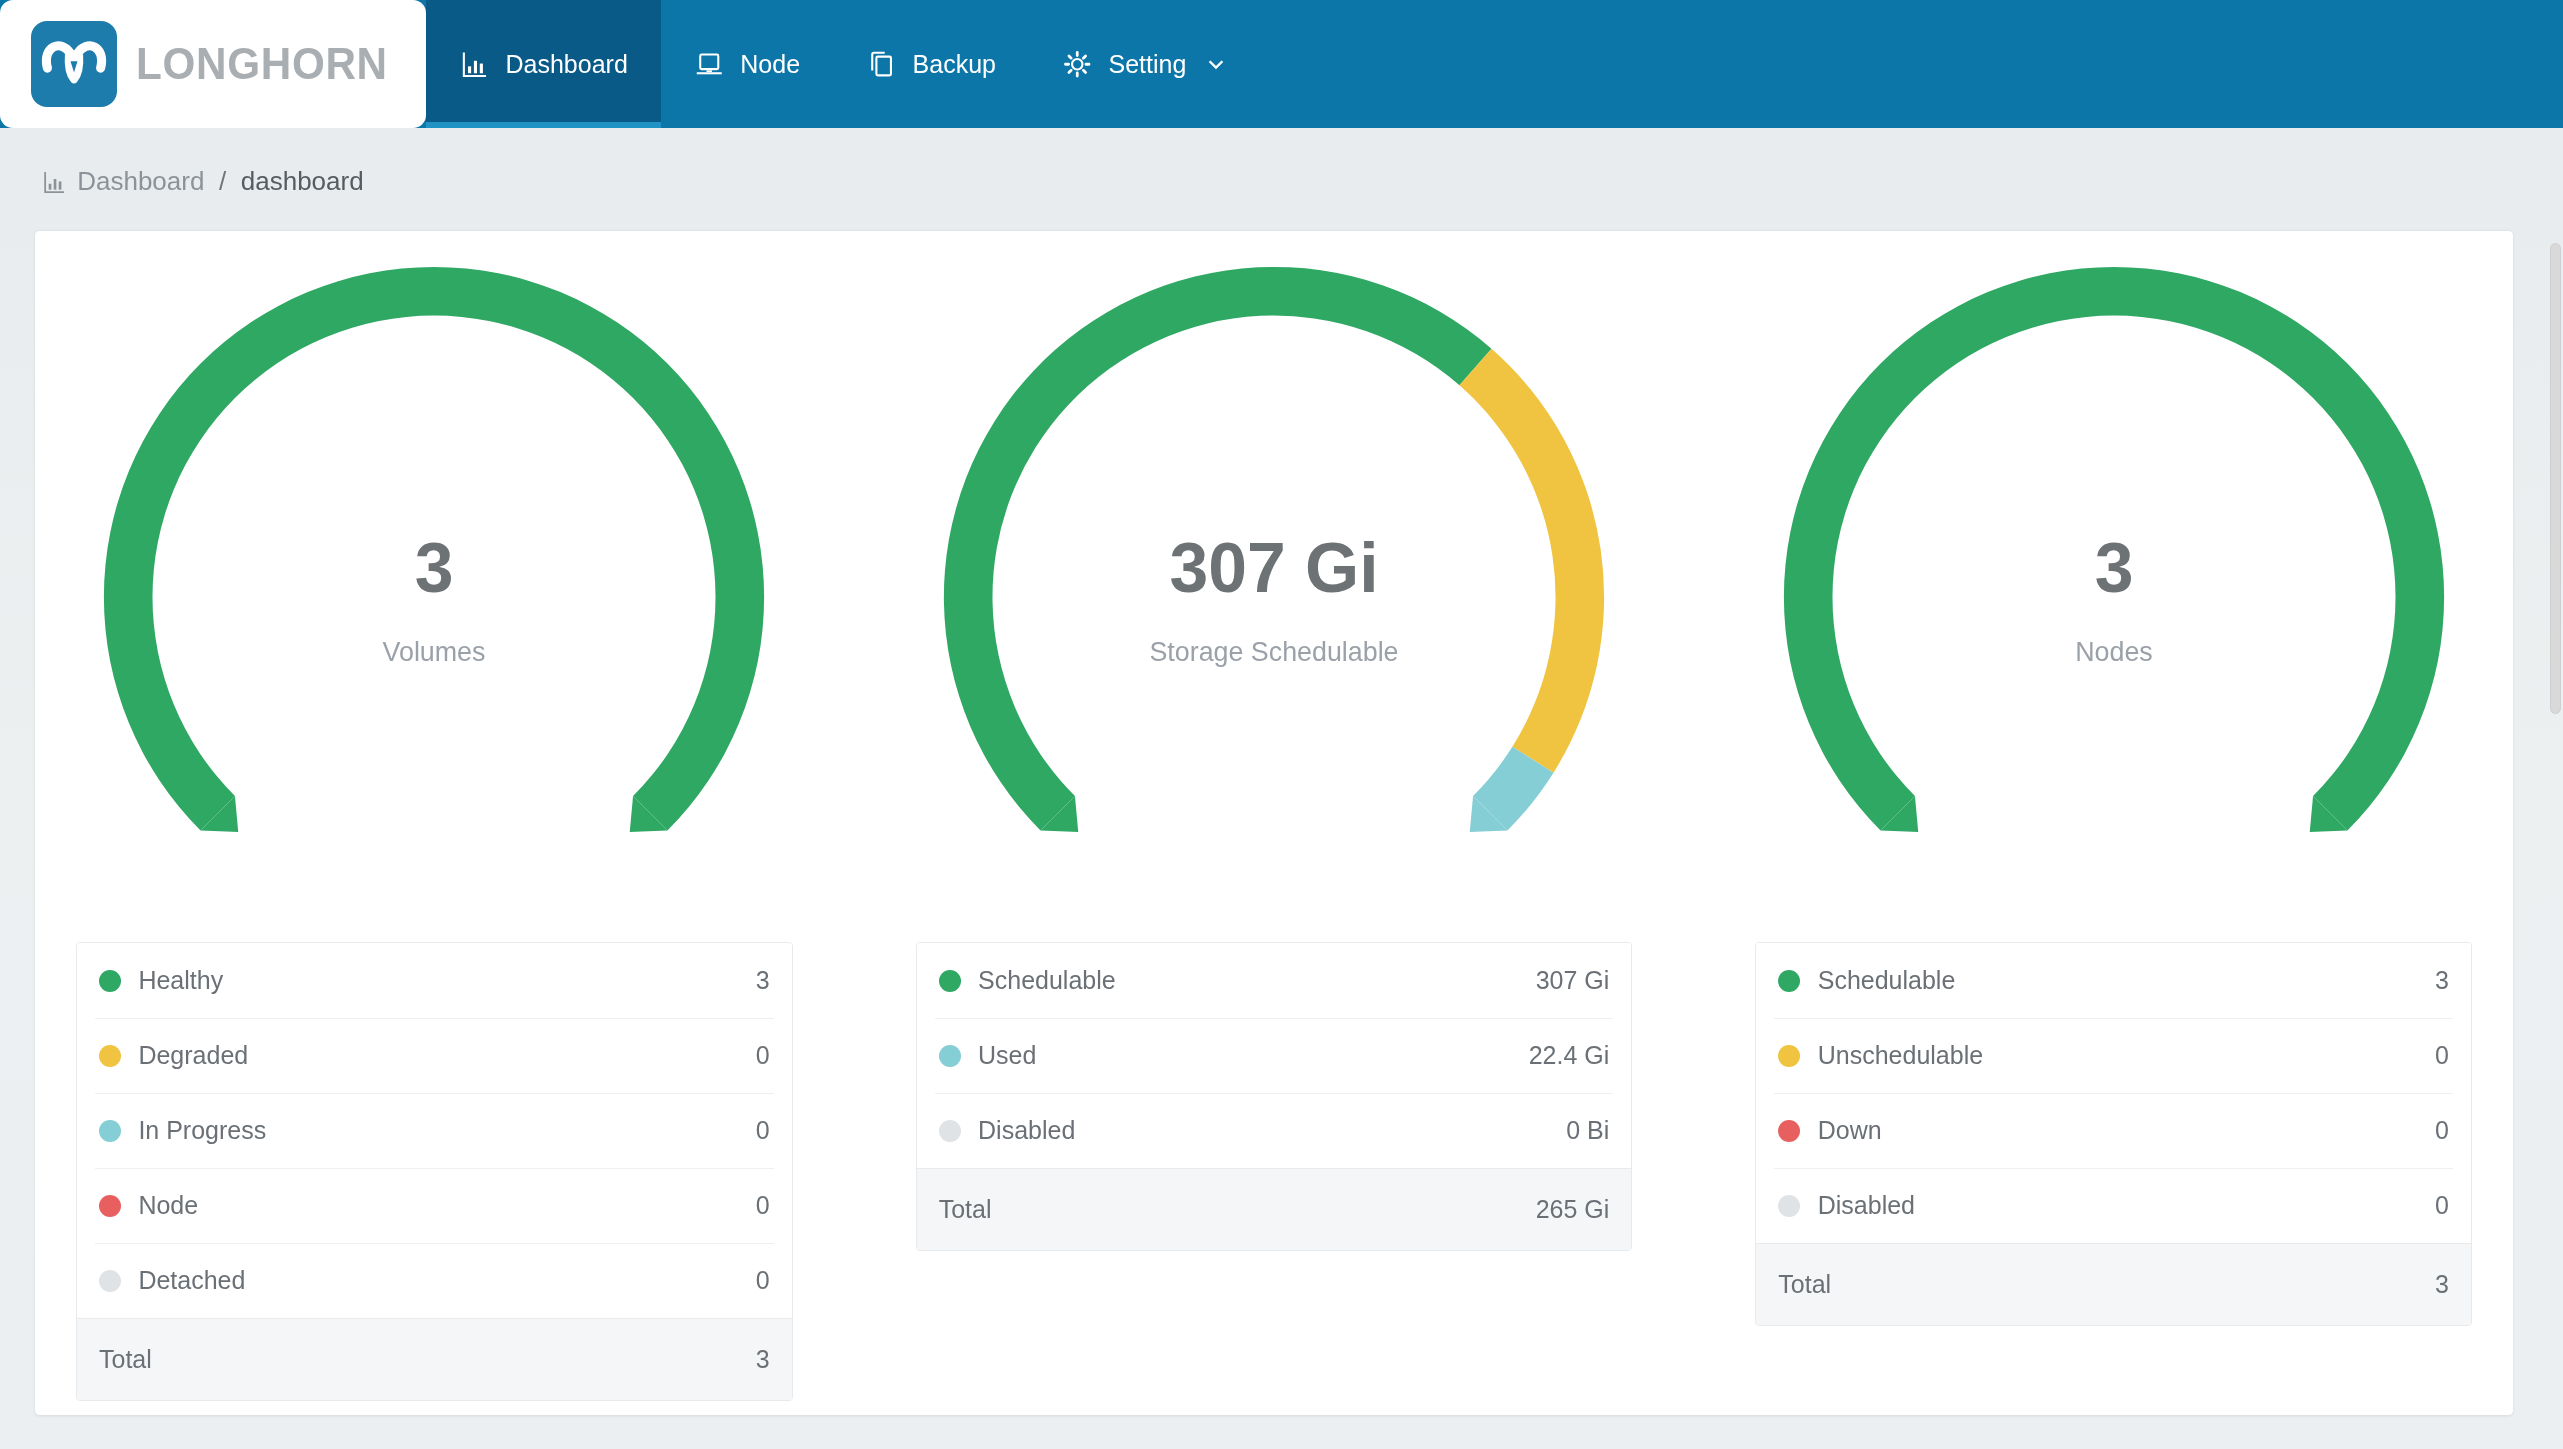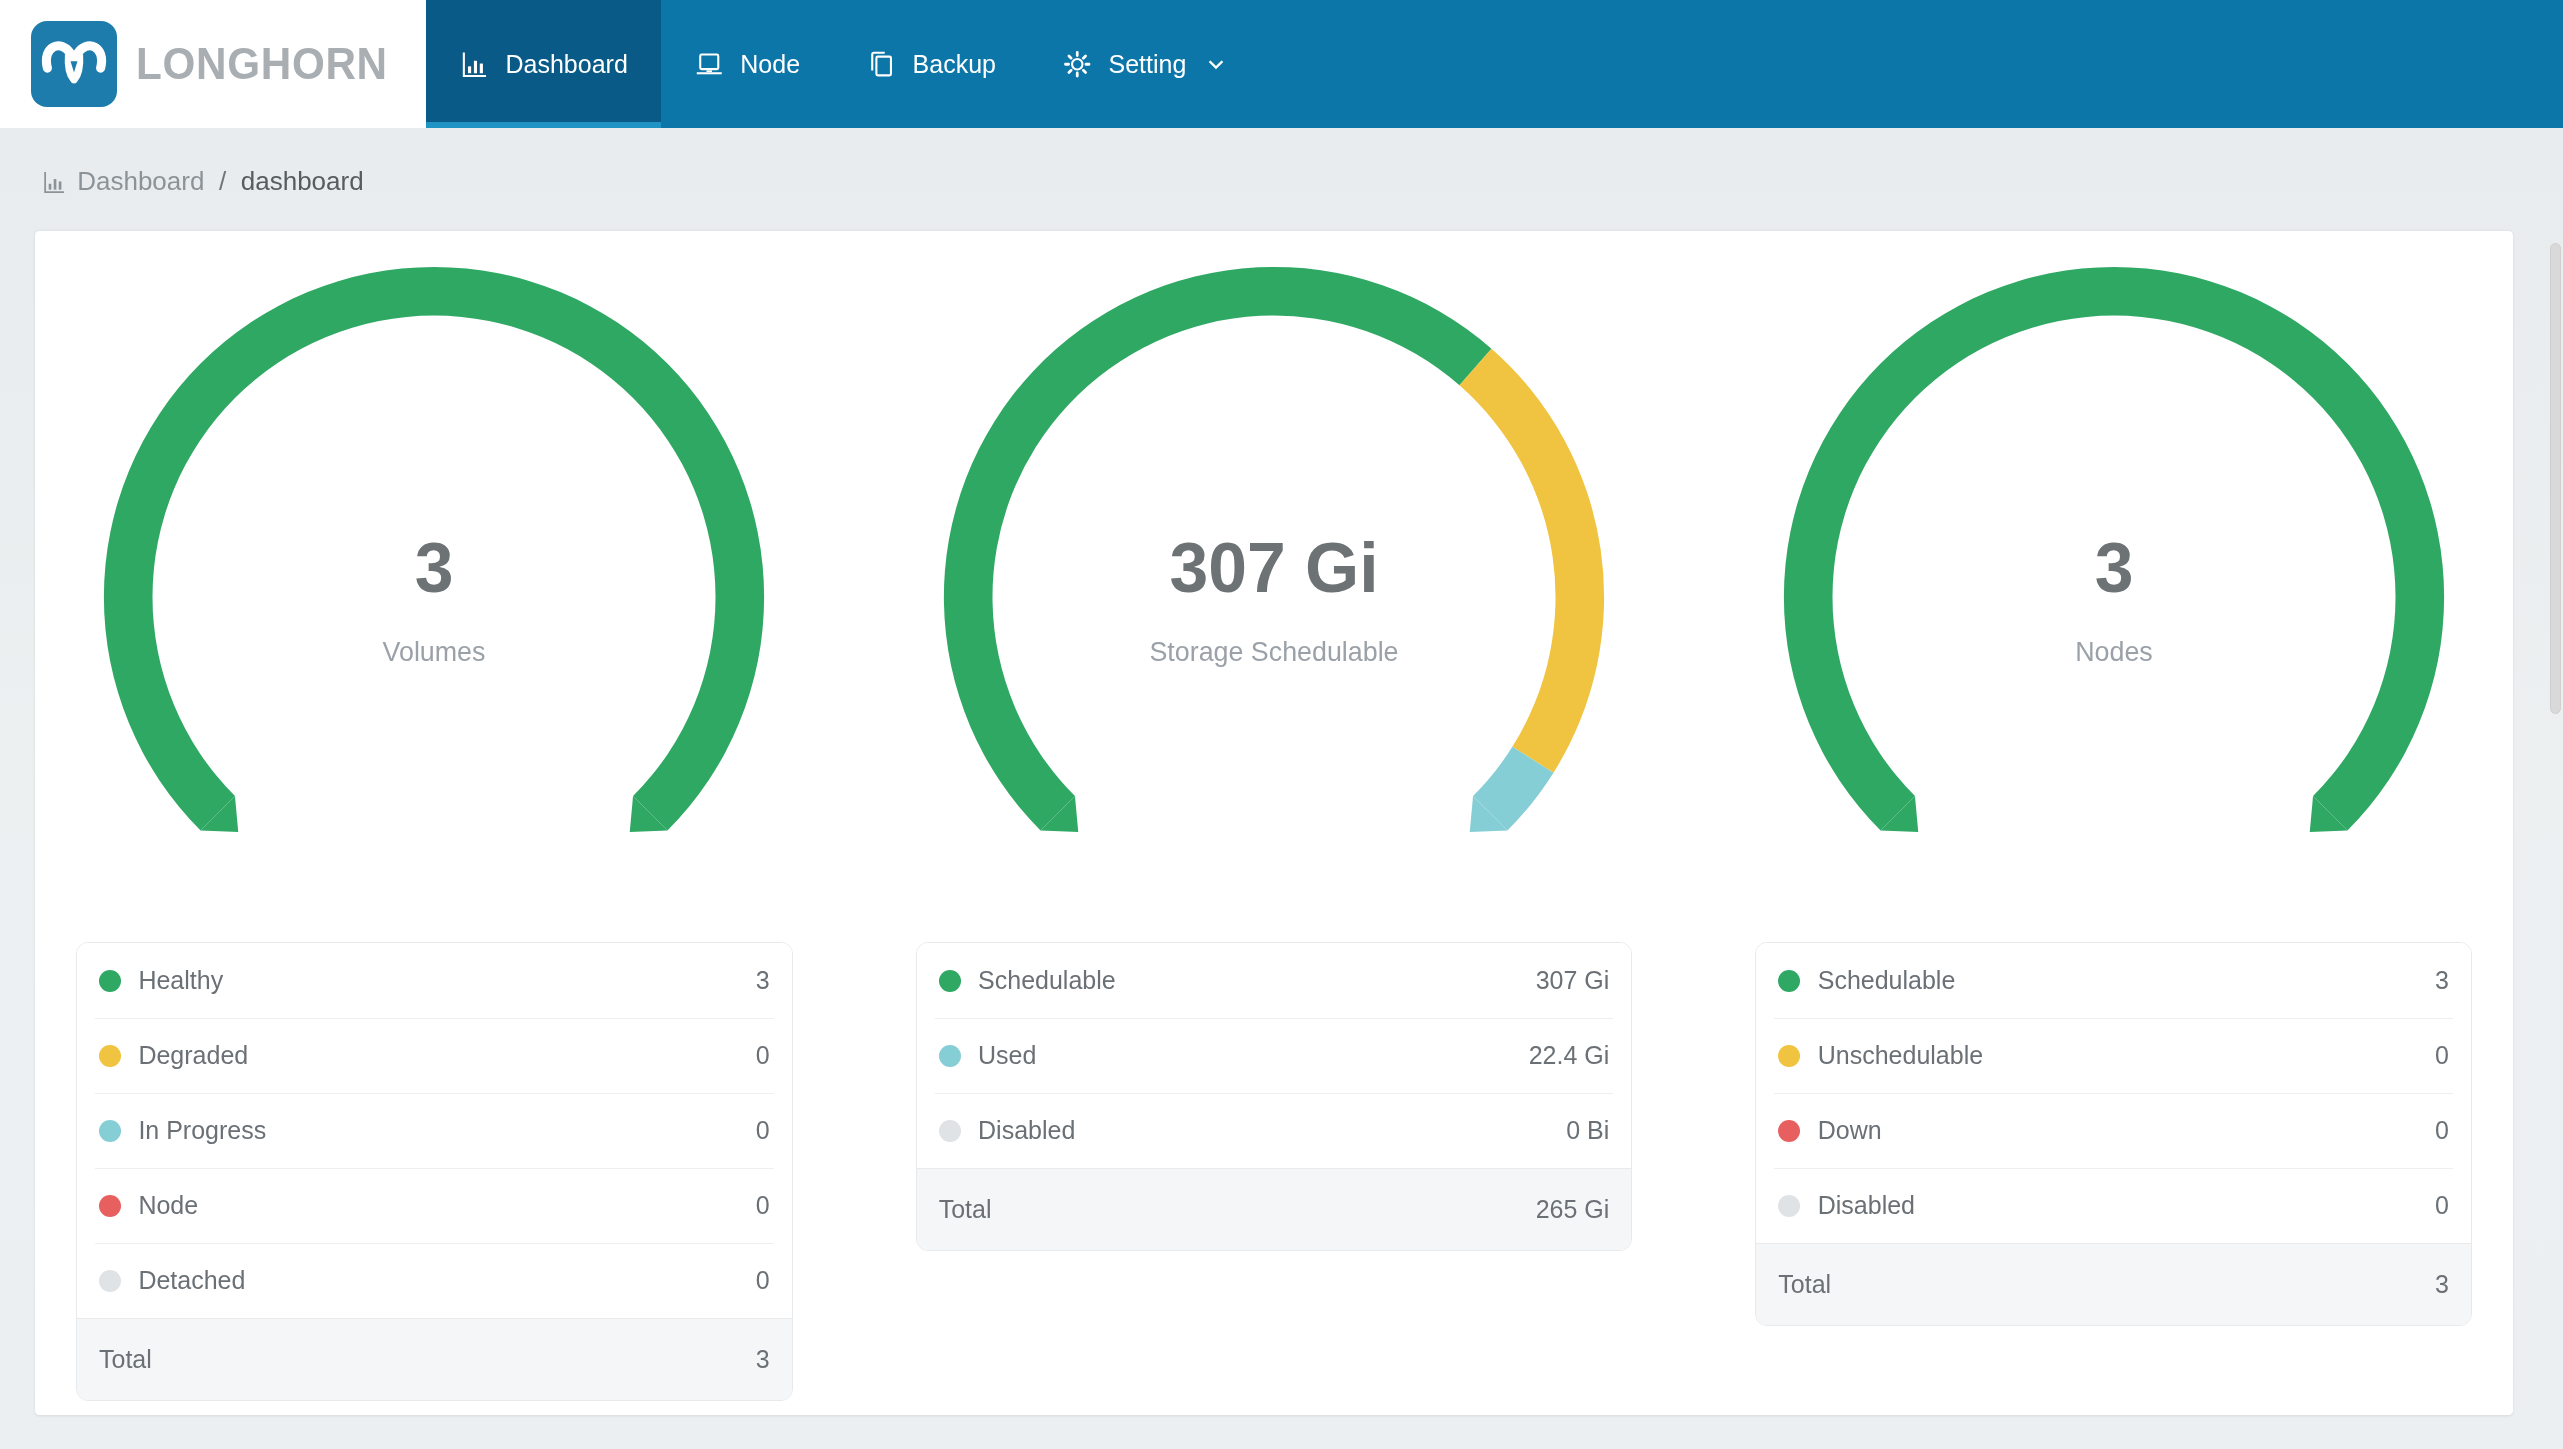--- a/index.html
+++ b/index.html
@@ -6,21 +6,21 @@
   *{box-sizing:border-box;}
   #app{
     position:relative;width:2563px;height:1449px;overflow:hidden;
     background:linear-gradient(180deg,#e7ebed 0%,#edf0f1 55%,#ecEFF1 100%);
     font-family:"Liberation Sans", sans-serif;
   }
   
   .header{position:relative;display:flex;height:128px;background:#0d76a8;}
   .logo-box{
     flex:0 0 426px;background:#ffffff;height:100%;
-    display:flex;align-items:center;padding-left:30.5px;gap:19px;
+    display:flex;align-items:center;padding-left:30.5px;gap:19px;border-radius:13px;
   }
   .logo-mark{width:86px;height:86px;border-radius:16px;background:#1d7cab;
     display:flex;align-items:center;justify-content:center;}
   .logo-mark svg{width:70px;height:70px;}
   .brand-text{font-size:44px;font-weight:800;color:#a9aeb2;letter-spacing:0.7px;
     transform:scaleX(.96);transform-origin:left center;}
   .nav{display:flex;height:100%;}
   .nav-item{
     position:relative;display:flex;align-items:center;gap:16px;
     padding:0 33px;color:#ffffff;font-size:25px;cursor:pointer;
@@ -51,21 +51,21 @@
     padding:25.4px 41px 33px 41px;
   }
   .chart-col{display:flex;flex-direction:column;align-items:center;}
   .gauge-wrap{width:682px;height:595px;flex:0 0 auto;}
   .gauge-wrap svg{display:block;width:682px;height:595px;}
   .gauge-num{font-size:96px;font-weight:700;fill:#6d7275;}
   .gauge-cap{font-size:37px;fill:#9ba1a8;}
   
   .legend{
     width:100%;margin-top:91px;background:#ffffff;
-    border:0.7px solid #e7eaec;border-radius:12px;overflow:hidden;
+    border:0.7px solid #e7eaec;border-radius:4px;overflow:hidden;
   }
   .legend-row{
     position:relative;display:flex;align-items:center;height:75px;padding:0 22px;
     font-size:25px;color:#6a7075;background:#ffffff;
   }
   .legend-row + .legend-row::before{
     content:"";position:absolute;top:0;left:18px;right:18px;height:0.7px;background:#edeff1;
   }
   .legend-dot{width:22px;height:22px;border-radius:50%;flex:0 0 auto;margin-right:17.4px;}
   .legend-label{flex:1 1 auto;}

